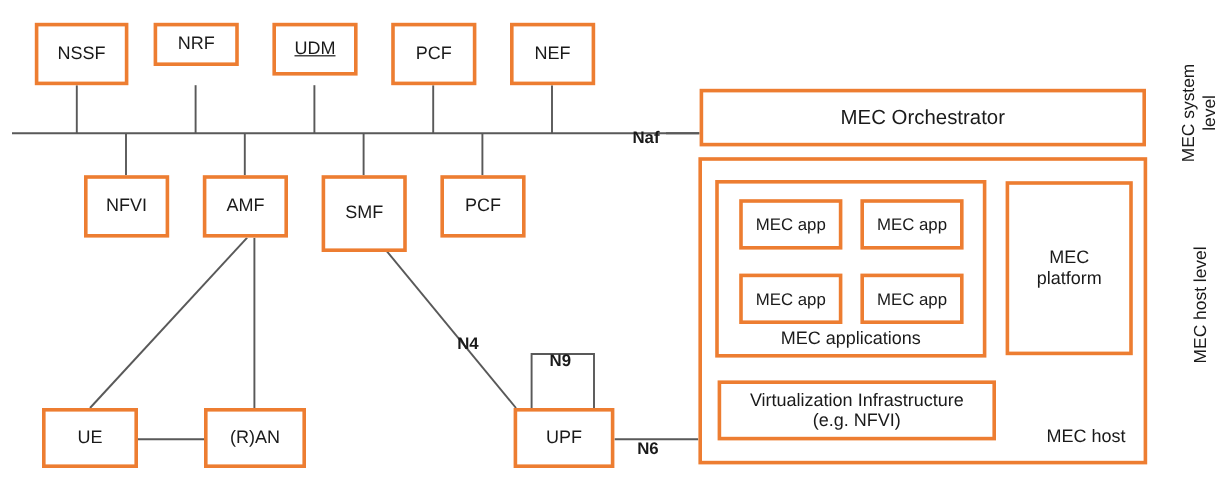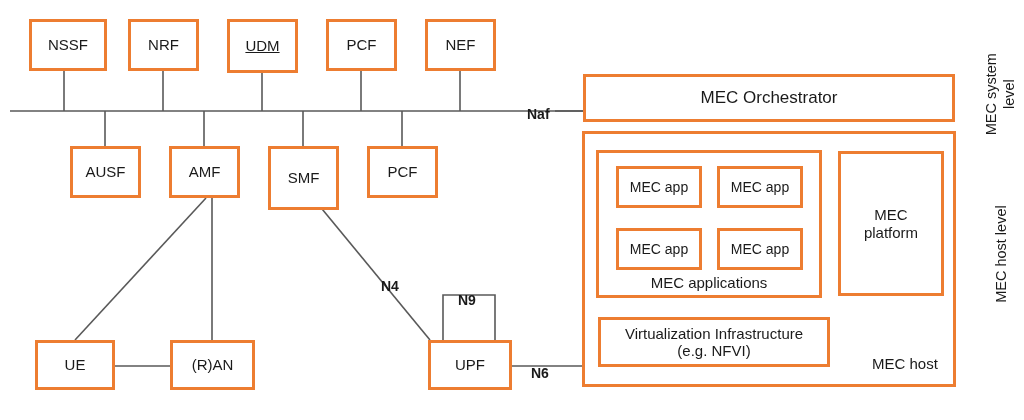--- a/index.html
+++ b/index.html
@@ -109,35 +109,35 @@
     <polyline points="443,341 443,295 495,295 495,341"></polyline>
 
     <line x1="512" y1="366" x2="582" y2="366"></line>
 
     <line x1="555" y1="111" x2="583" y2="111"></line>
   </svg>
 
   <div class="nbox" style="left:29px; top:19px; width:78px; height:52px;">
     <span>NSSF</span>
   </div>
-  <div class="nbox" style="left:128px; top:19px; width:71px; height:52px;">
+  <div class="nbox" style="left:128px; top:19px; width:71px; height:36px;">
     <span>NRF</span>
   </div>
-  <div class="nbox" style="left:227px; top:19px; width:71px; height:54px;text-decoration:underline;">
+  <div class="nbox" style="left:227px; top:19px; width:71px; height:44px;text-decoration:underline;">
     <span>UDM</span>
   </div>
   <div class="nbox" style="left:326px; top:19px; width:71px; height:52px;">
     <span>PCF</span>
   </div>
   <div class="nbox" style="left:425px; top:19px; width:71px; height:52px;">
     <span>NEF</span>
   </div>
 
   <div class="nbox" style="left:70px; top:146px; width:71px; height:52px;">
-    <span>AUSF</span>
+    <span>NFVI</span>
   </div>
   <div class="nbox" style="left:169px; top:146px; width:71px; height:52px;">
     <span>AMF</span>
   </div>
   <div class="nbox" style="left:268px; top:146px; width:71px; height:64px;">
     <span>SMF</span>
   </div>
   <div class="nbox" style="left:367px; top:146px; width:71px; height:52px;">
     <span>PCF</span>
   </div>

